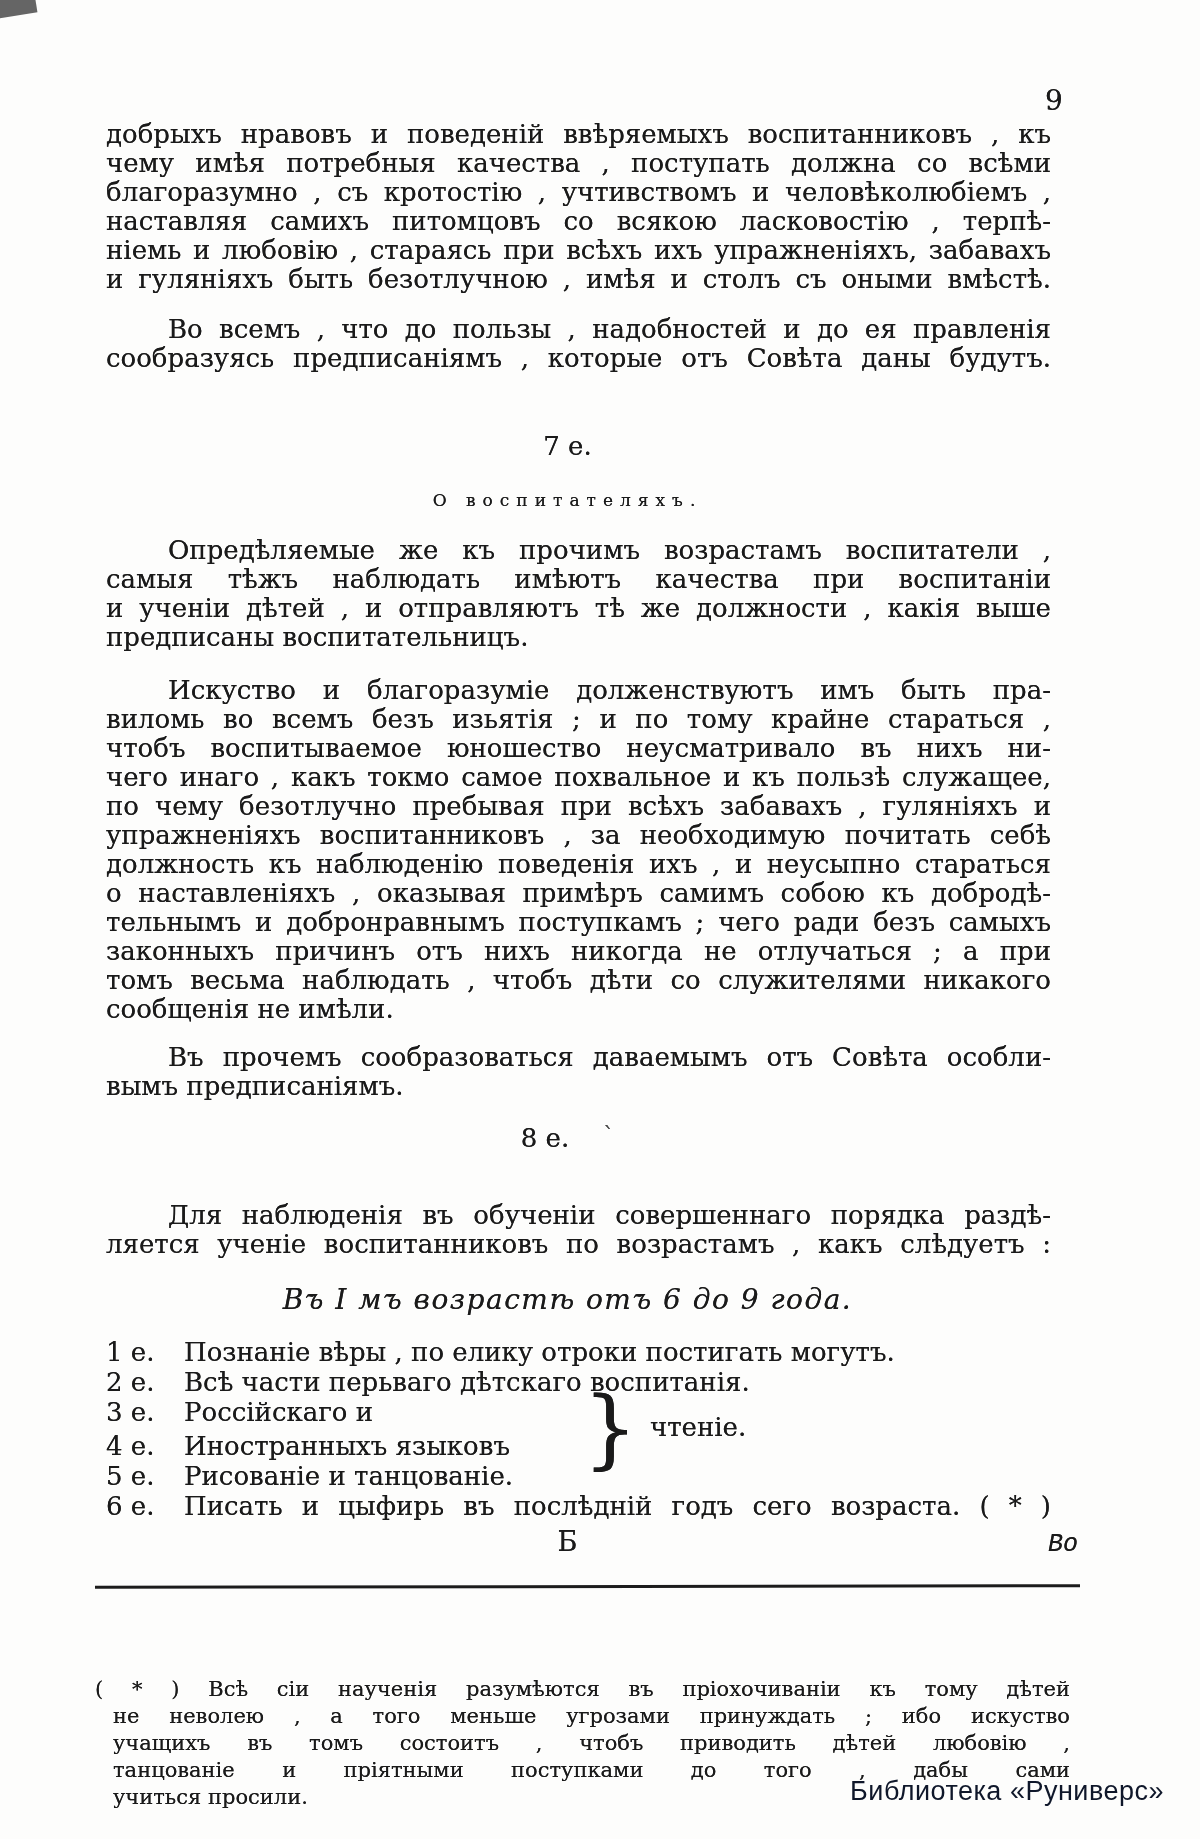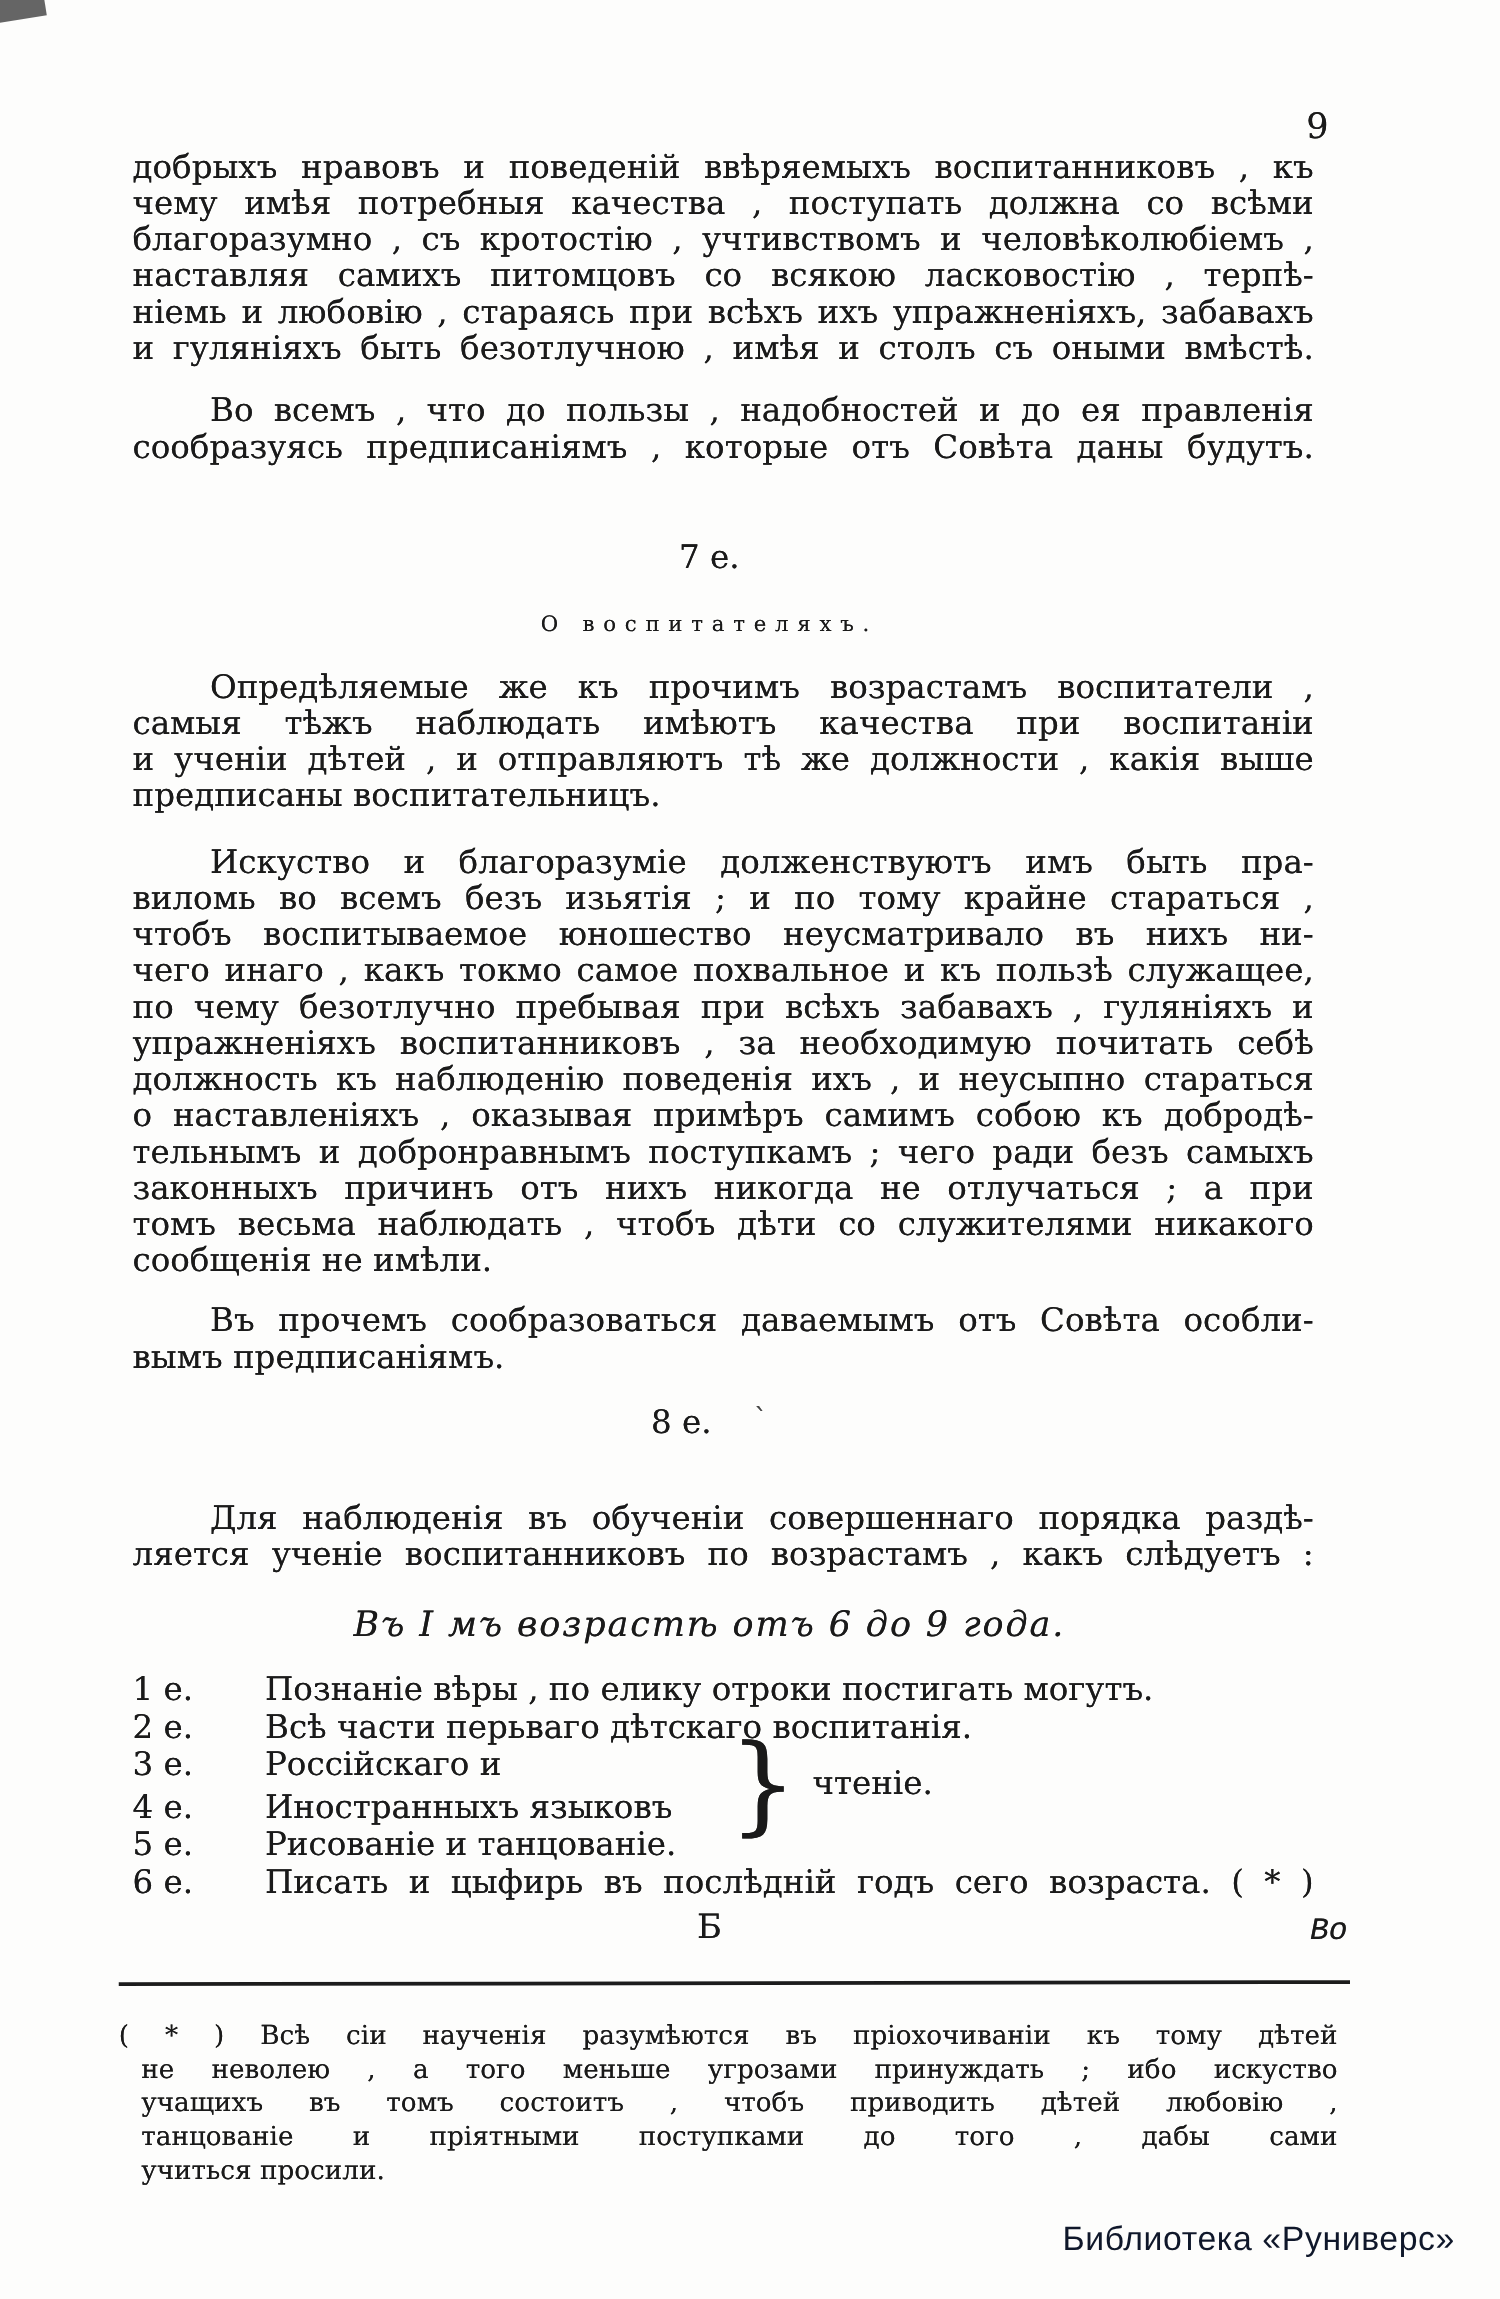--- a/index.html
+++ b/index.html
@@ -17,21 +17,21 @@
   .para { position:absolute; left:106px; width:945px; font-size:26px; line-height:29px; }
   .fl { text-indent:62px; }
   .j { text-align:justify; text-align-last:justify; }
   .center { position:absolute; left:95px; width:945px; text-align:center; }
   .h-num { font-size:26px; }
   .h-sub7 { font-size:17px; letter-spacing:7px; }
   .h-sub8 { font-size:25px; letter-spacing:3px; }
   .h-artifact { font-size:22px; margin-left:34px; vertical-align:top; opacity:.8; }
   .age-head { font-size:28px; font-style:italic; letter-spacing:1.5px; }
   .list { line-height:30px; }
-  .li { display:flex;gap:28px; }
+  .li { display:flex; }
   .num { flex:0 0 78px; }
   .itxt { flex:1; }
   .brace { position:absolute; left:583px; top:1385px; font-size:86px; line-height:86px; font-weight:normal; }
   .brace-label { position:absolute; left:650px; top:1412px; font-size:26px; }
   .sig { font-size:27px; }
   .catchword { position:absolute; left:1048px; top:1530px; font-size:25px; font-style:italic;font-family:Liberation Mono, monospace; }
   .rule { position:absolute; left:95px; top:1585px; width:985px; height:3px; background:#1c1c1c; transform:rotate(-0.1deg); }
   .footnote { position:absolute; left:95px; width:975px; font-size:21px; line-height:27px; }
   .fn-cont { padding-left:18px; }
   .watermark {
@@ -132,21 +132,21 @@
   </div>
 
   <div class="brace">}</div>
   <div class="brace-label">чтеніе.</div>
 
   <div class="center sig" style="top:1526px">Б</div>
   <div class="catchword">Во</div>
 
   <div class="rule"></div>
 
-  <div class="footnote" style="top:1615px">
+  <div class="footnote" style="top:1676px">
     <div class="j">( * )  Всѣ сіи наученія разумѣются въ пріохочиваніи къ тому дѣтей</div>
     <div class="j fn-cont">не неволею , а того меньше угрозами принуждать ; ибо искуство</div>
     <div class="j fn-cont">учащихъ въ томъ состоитъ , чтобъ приводить дѣтей любовію ,</div>
     <div class="j fn-cont">танцованіе и пріятными поступками до того , дабы сами</div>
     <div class="fn-cont">учиться просили.</div>
   </div>
 
   <div class="watermark">Библиотека «Руниверс»</div>
 
 </div>

